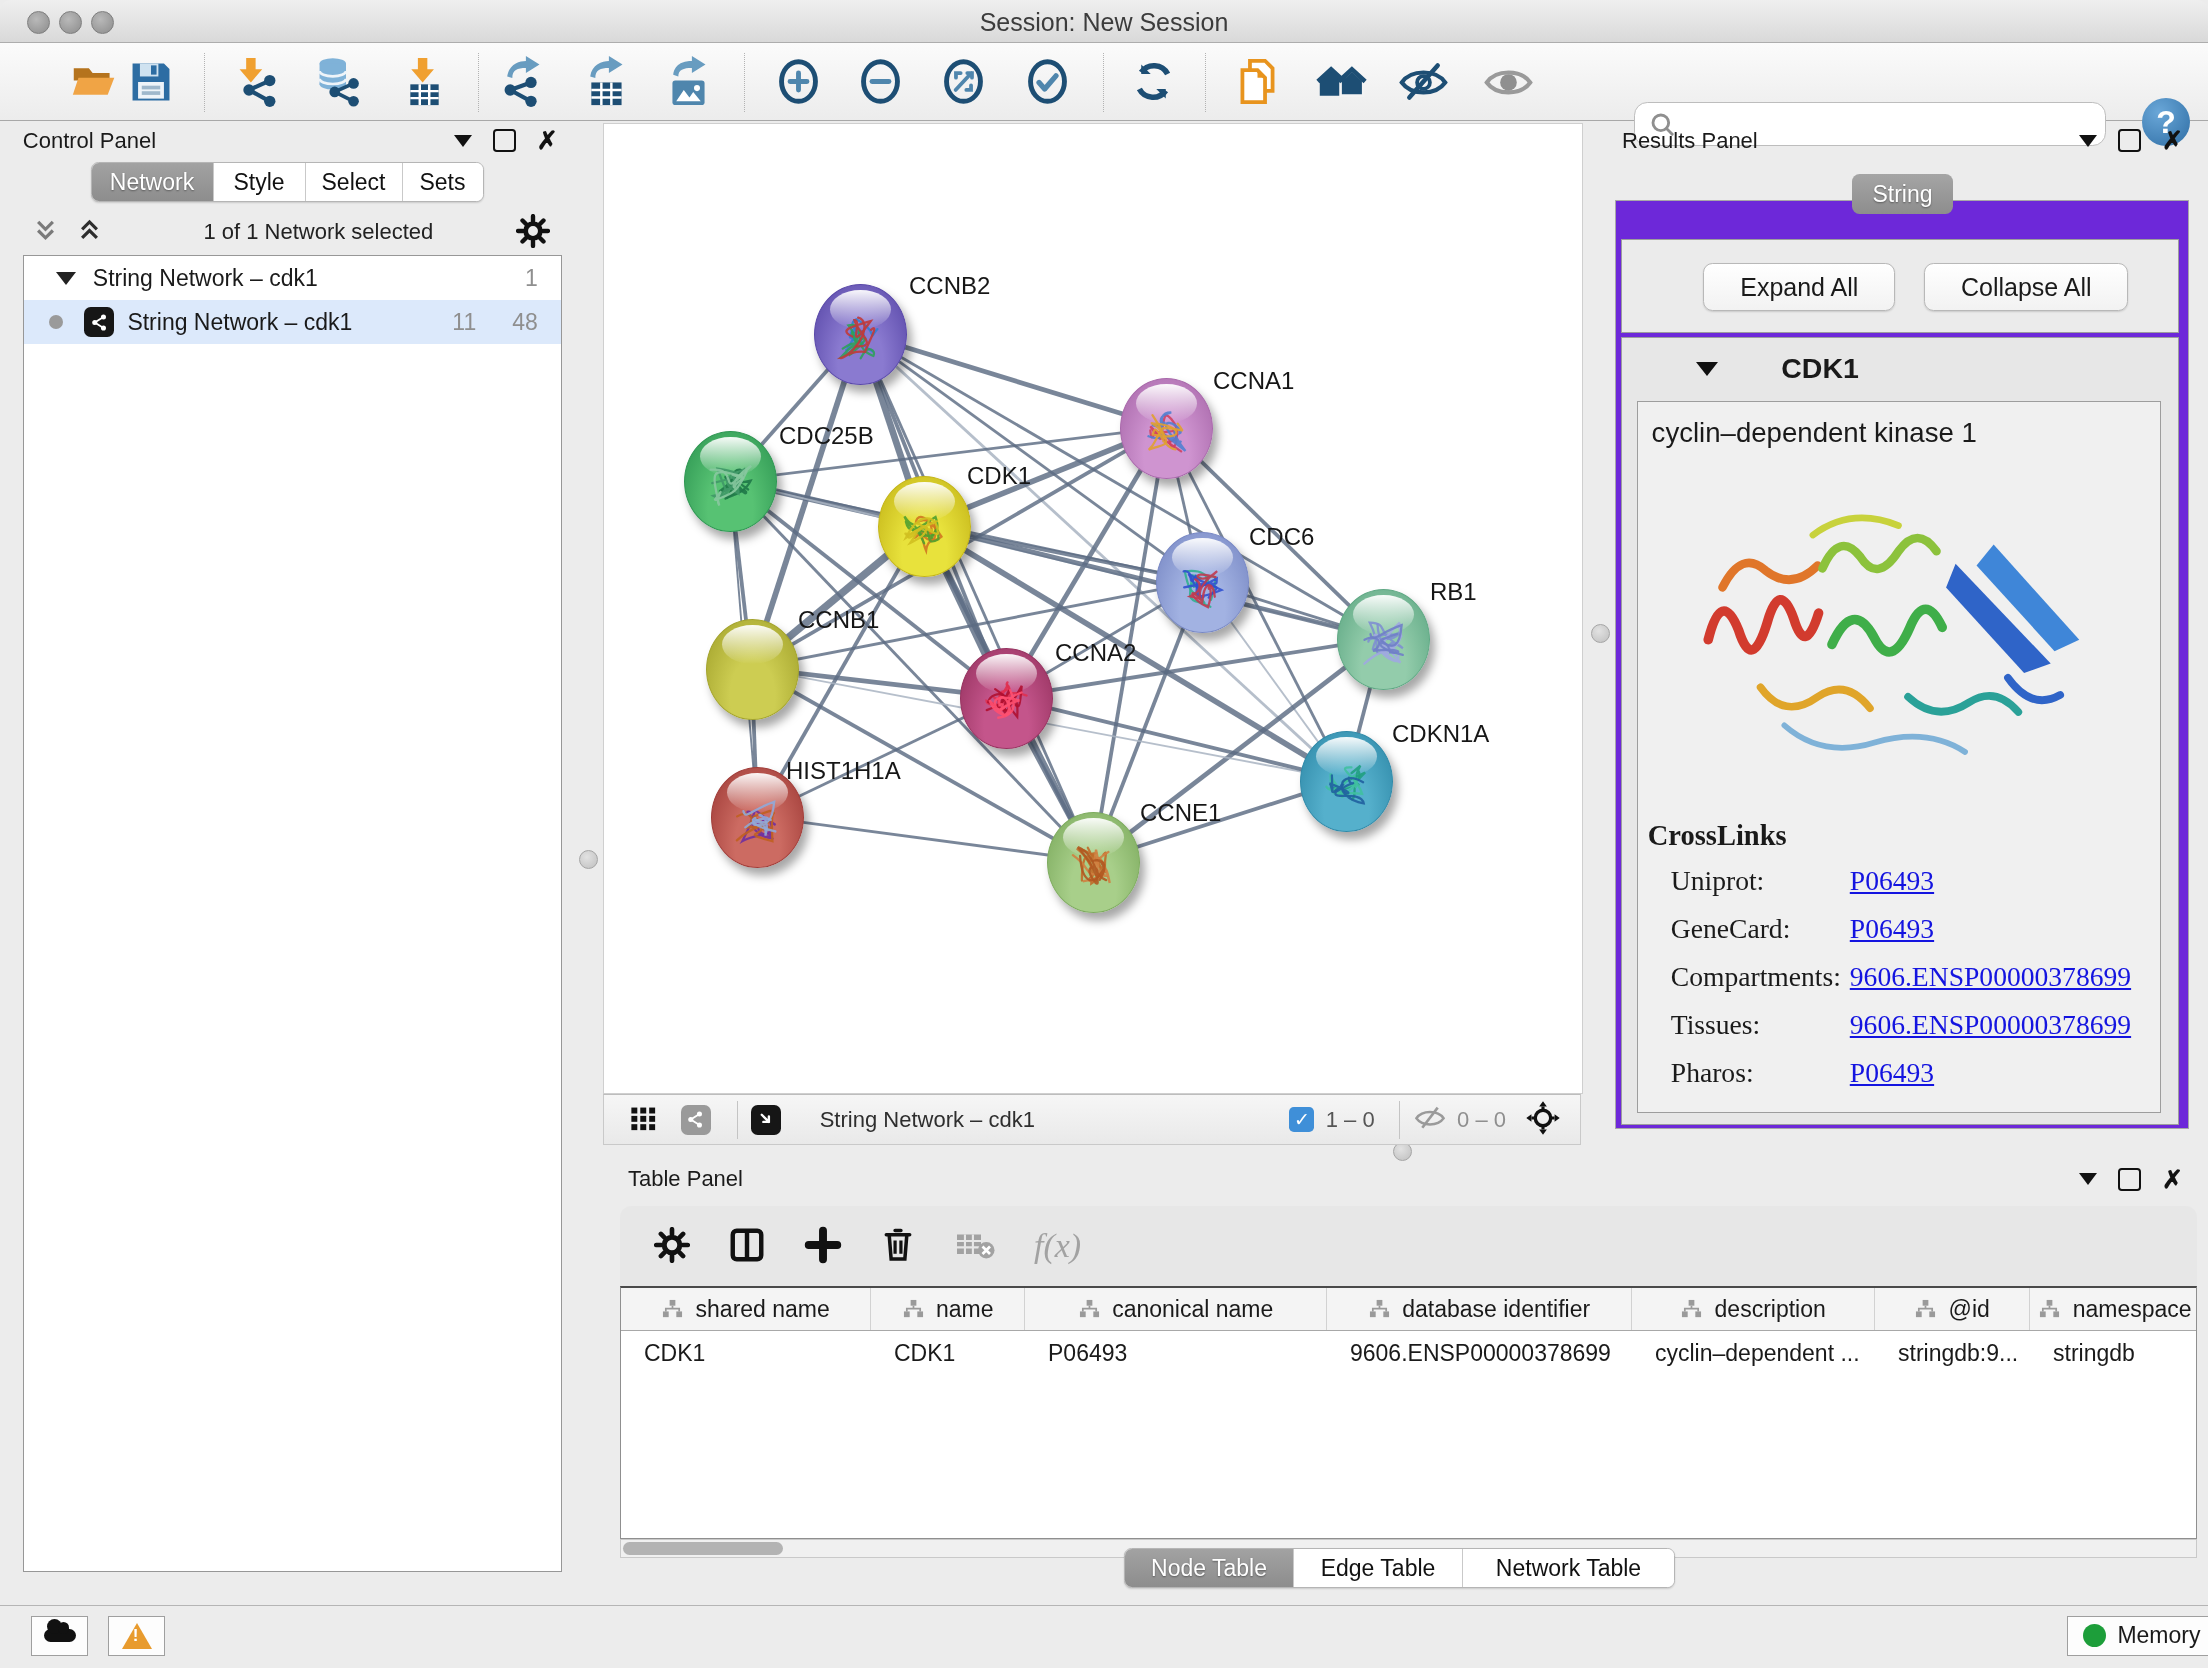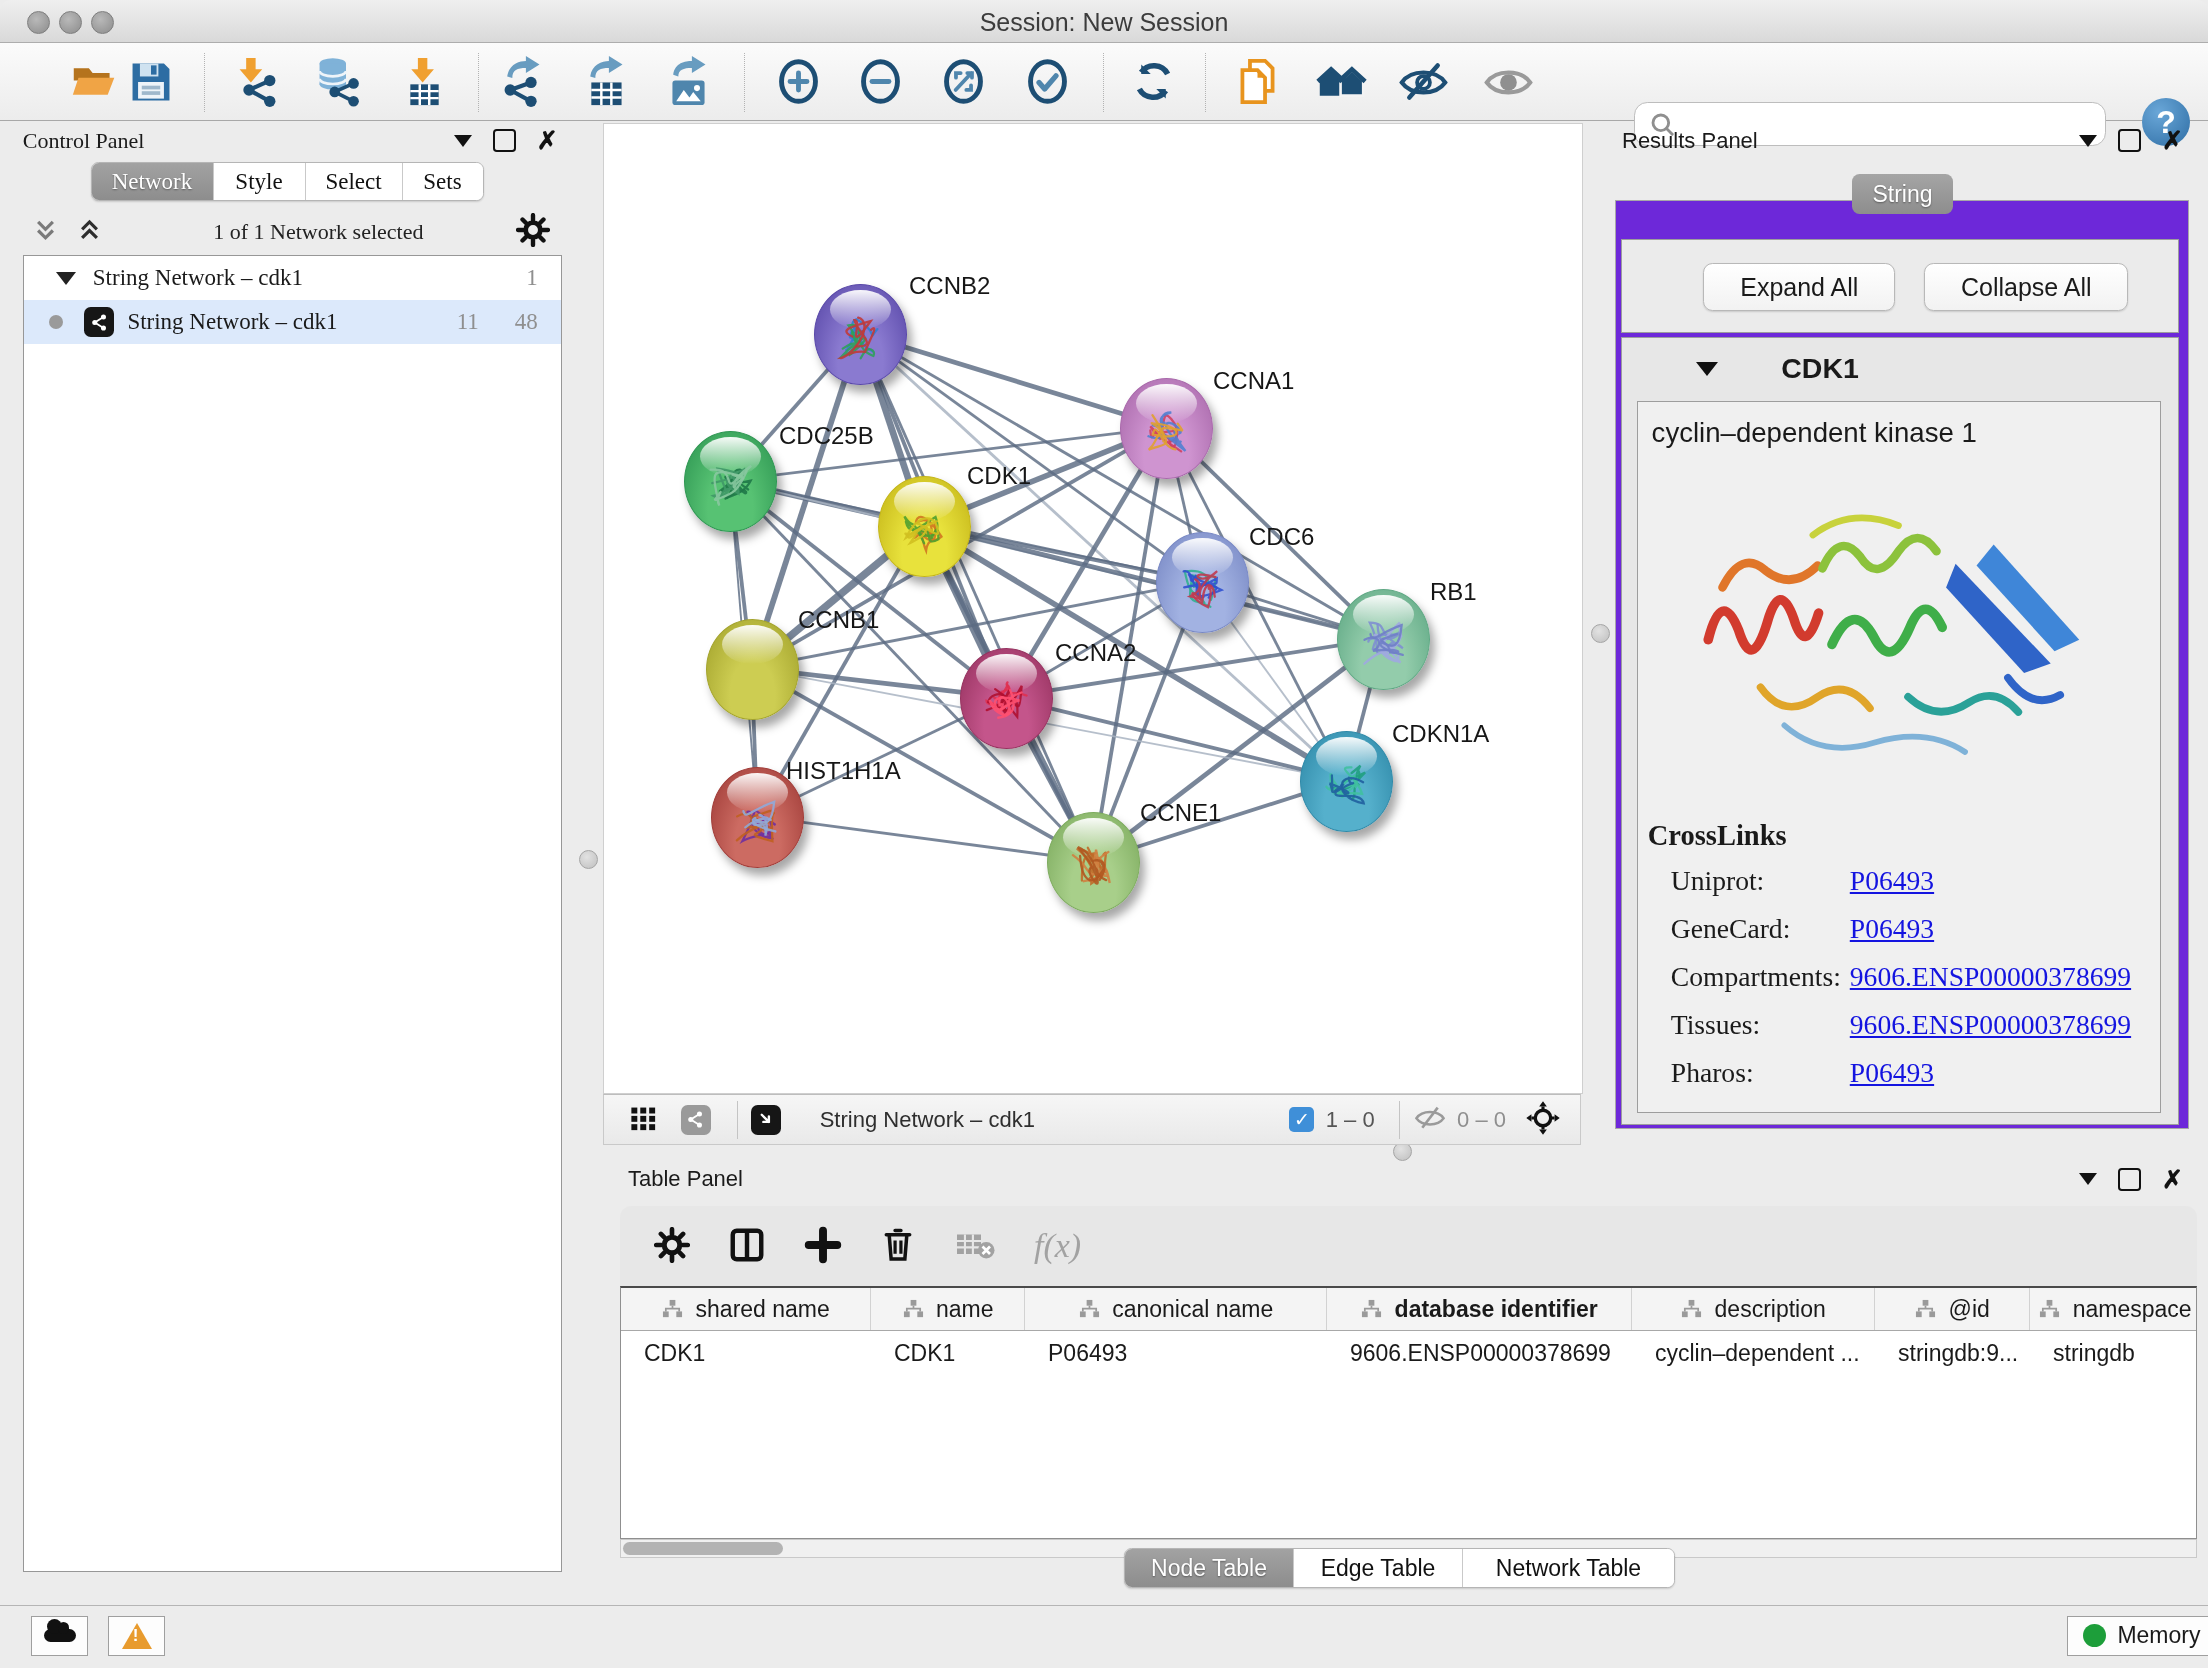--- a/index.html
+++ b/index.html
@@ -27,21 +27,21 @@
     background:radial-gradient(circle at 35% 30%,#6aa7d8,#2e6da4);color:#fff;font-size:32px;
     font-weight:bold;display:flex;align-items:center;justify-content:center;}
   
   .panel-title{font-size:22px;color:#1a1a1a;}
   .ph-icons{display:flex;gap:21px;align-items:center;}
   .ph-tri{width:0;height:0;border-left:9.5px solid transparent;border-right:9.5px solid transparent;
     border-top:12.4px solid #111;}
   .ph-float{width:19px;height:19px;border:2.9px solid #111;border-radius:3.8px;}
   .ph-x{font-size:25px;font-weight:bold;color:#111;line-height:19px;}
   
-  #control-panel{position:absolute;left:9.5px;top:120px;width:554px;height:1480px;font-family:Liberation Serif, serif;}
+  #control-panel{position:absolute;left:9.5px;top:120px;width:554px;height:1480px;}
   #cp-header{position:absolute;left:13.3px;top:7.6px;right:5.7px;display:flex;justify-content:space-between;align-items:center;}
   .tabbar{position:absolute;display:flex;border:1px solid #b5b5b5;border-radius:7.6px;overflow:hidden;
     background:#fff;box-shadow:0 1px 1.9px rgba(0,0,0,.15);}
   .tab{padding:5.7px 0;text-align:center;font-size:23px;background:#fff;color:#111;
     border-right:1px solid #c9c9c9;}
   .tab:last-child{border-right:none;}
   .tab.sel{background:linear-gradient(#a2a2a2,#8d8d8d);color:#fff;text-shadow:0 1px 1.9px rgba(0,0,0,.4);}
   #cp-tabs{left:81px;top:42px;}
   #cp-subhead{position:absolute;left:23px;top:91px;right:13.3px;height:42px;display:flex;align-items:center;}
   #cp-status{flex:1;text-align:center;font-size:22px;color:#222;}
@@ -747,21 +747,21 @@
           <svg width="23" height="21" viewBox="0 0 24 22">
             <g fill="#9a9a9a">
               <rect x="9" y="1" width="6" height="6"></rect>
               <rect x="2" y="13" width="6" height="6"></rect>
               <rect x="16" y="13" width="6" height="6"></rect>
               <path d="M12 7 v3 M5 13 v-3 h14 v3" stroke="#9a9a9a" stroke-width="1.8" fill="none"></path>
             </g>
           </svg>
           <span>canonical name</span>
         </div>
-        <div class="tp-col" style="width: 305px; font-weight: bold;">
+        <div class="tp-col" style="width: 305px;">
           <svg width="23" height="21" viewBox="0 0 24 22">
             <g fill="#9a9a9a">
               <rect x="9" y="1" width="6" height="6"></rect>
               <rect x="2" y="13" width="6" height="6"></rect>
               <rect x="16" y="13" width="6" height="6"></rect>
               <path d="M12 7 v3 M5 13 v-3 h14 v3" stroke="#9a9a9a" stroke-width="1.8" fill="none"></path>
             </g>
           </svg>
           <span>database identifier</span>
         </div>

